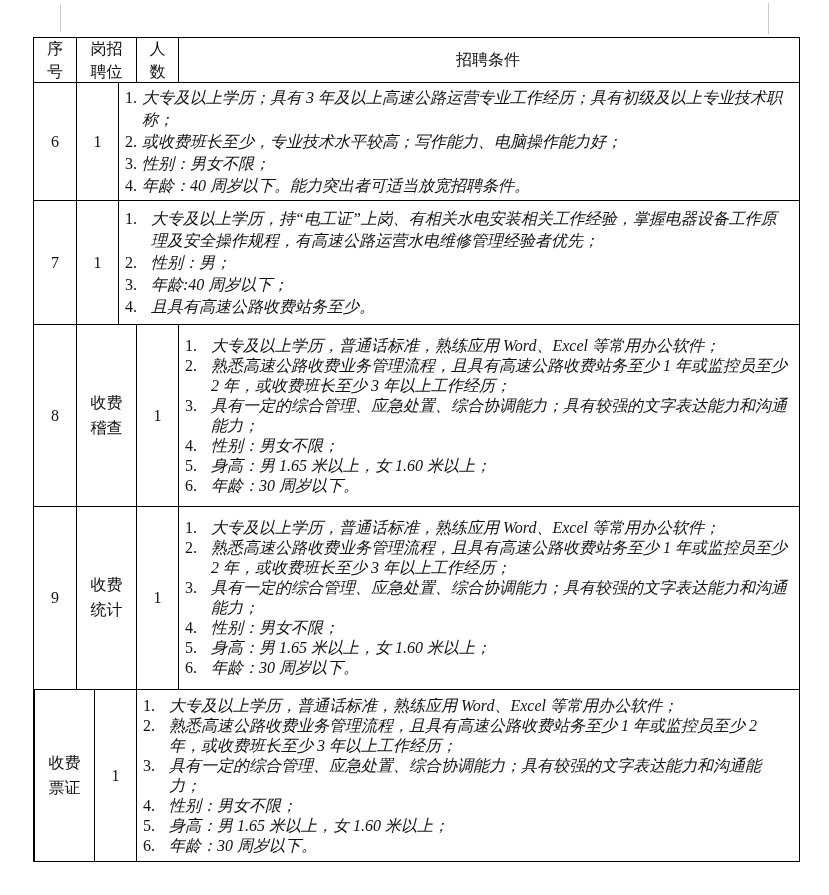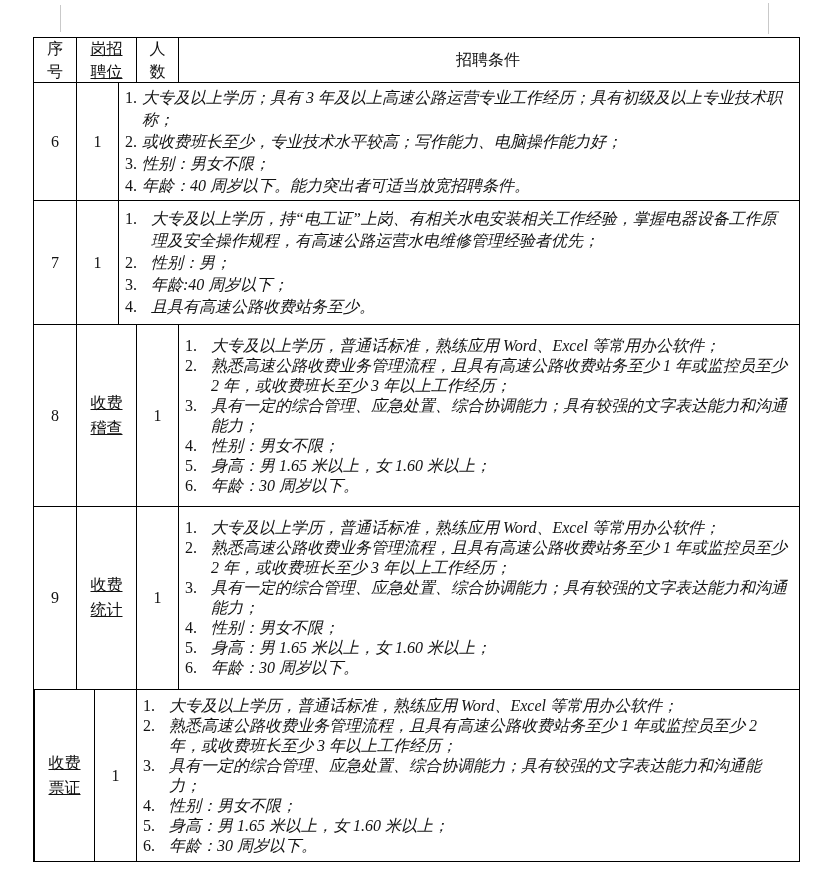--- a/index.html
+++ b/index.html
@@ -29,21 +29,21 @@
   .r-9{height:183px;}
   .r-10{height:172px;}
 
   .c{
     border-left:1px solid #000;box-sizing:border-box;
     display:flex;align-items:center;justify-content:center;
     text-align:center;overflow:hidden;
   }
   .c.firstcol{border-left:none;}
   .c-seq{width:42px;flex:none;}
-  .c-pos{width:60px;flex:none;text-decoration:underline;}
+  .c-pos{width:60px;flex:none;}
   .c-count{width:42px;flex:none;}
   .c-cond{flex:1;justify-content:flex-start;text-align:left;padding:3px 8px 3px 6px;}
 
   .multiline{white-space:pre-line;line-height:1.55;}
   .head-label{white-space:pre-line;line-height:1.45;}
 
   .cond-list{width:100%;}
   .cond-item{display:flex;align-items:flex-start;}
   .cond-num{flex:none;width:26px;}
   .cond-list.compact .cond-num{width:17px;}

